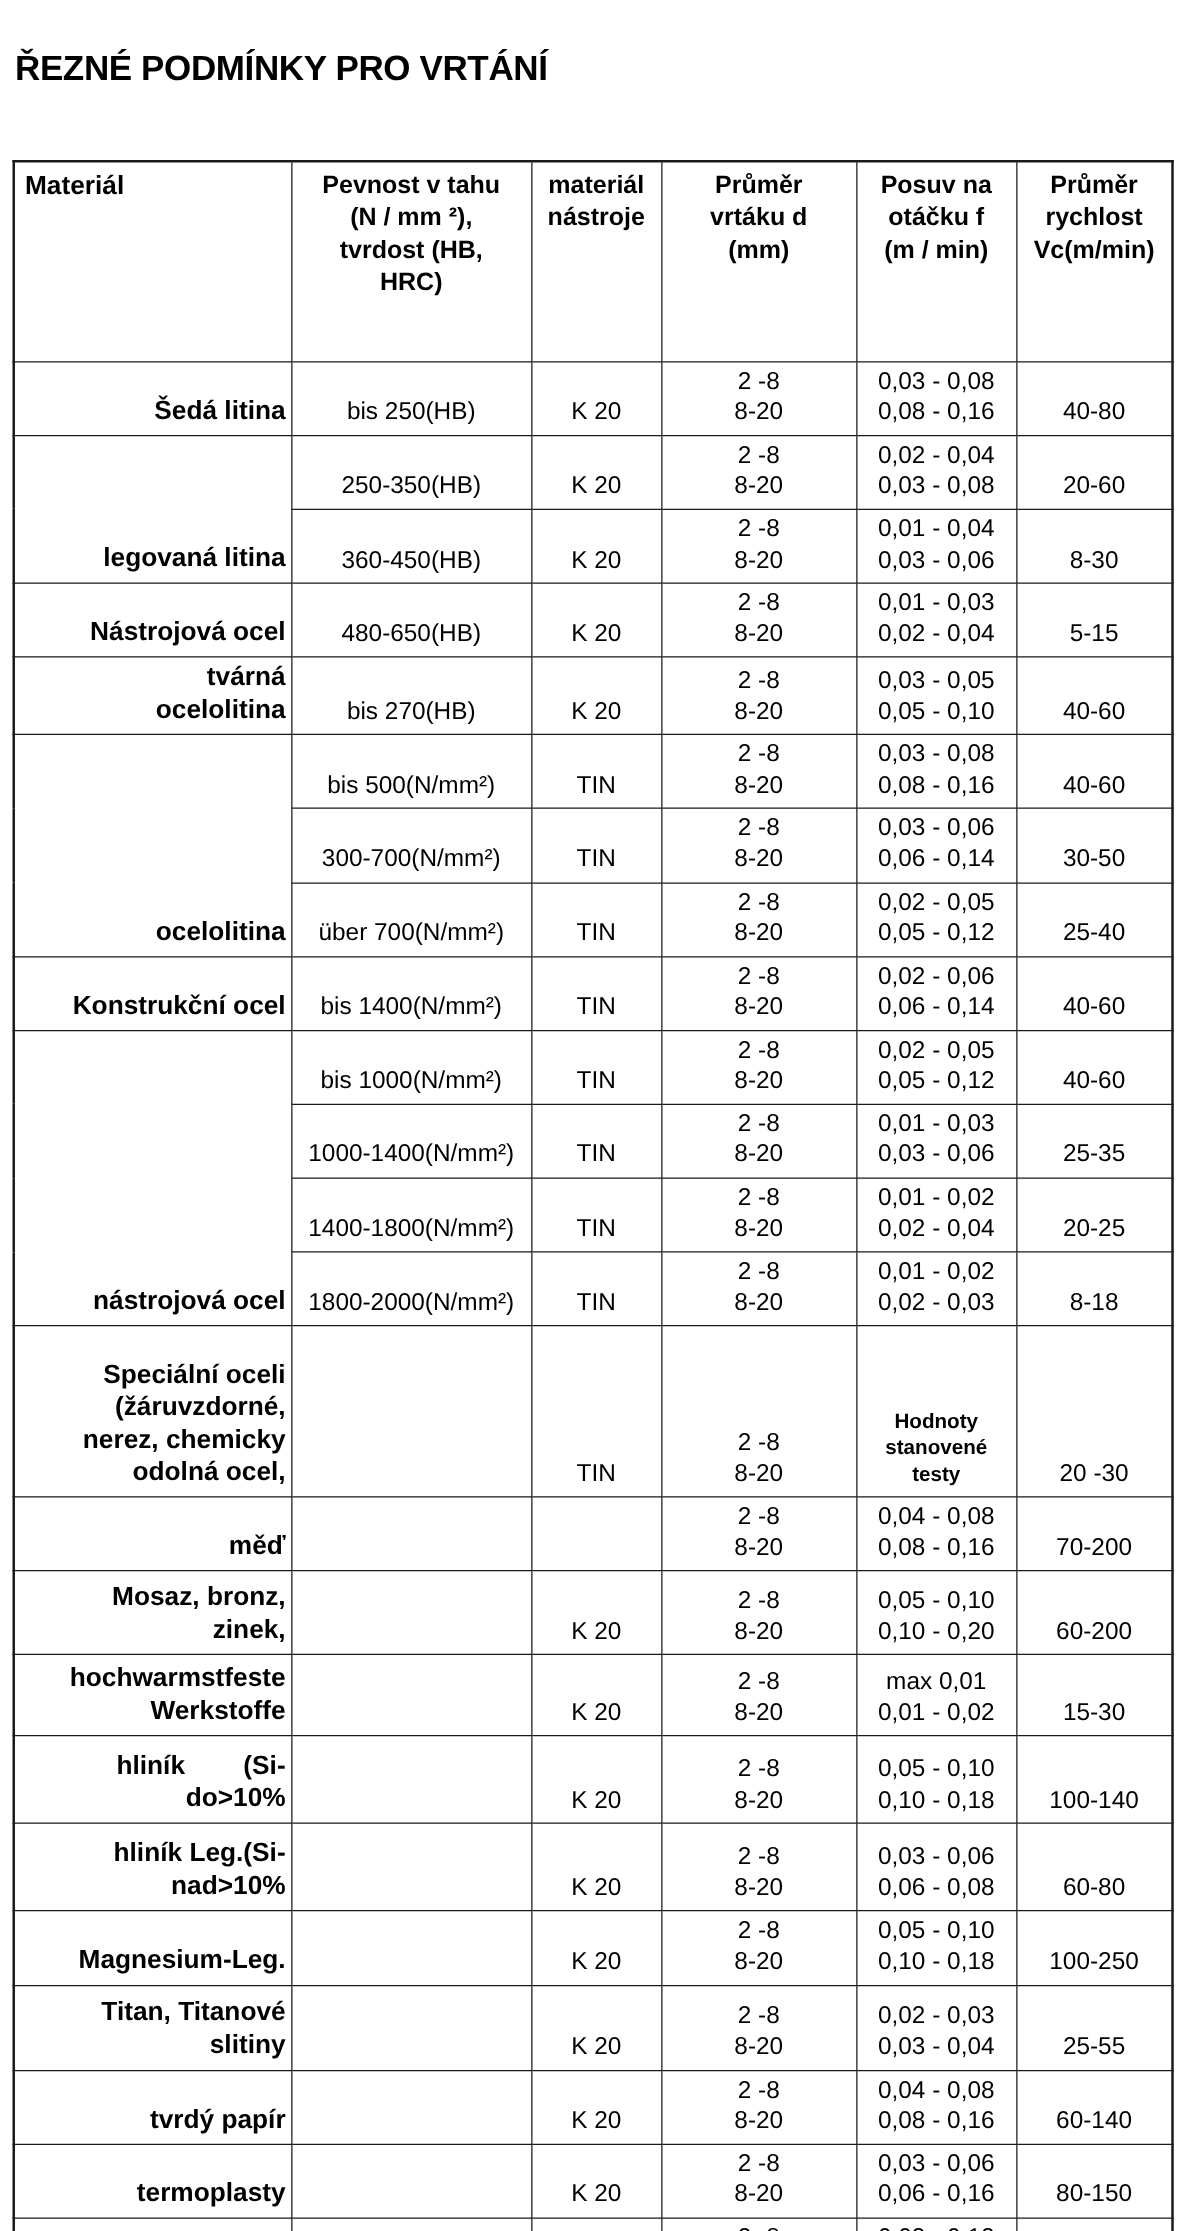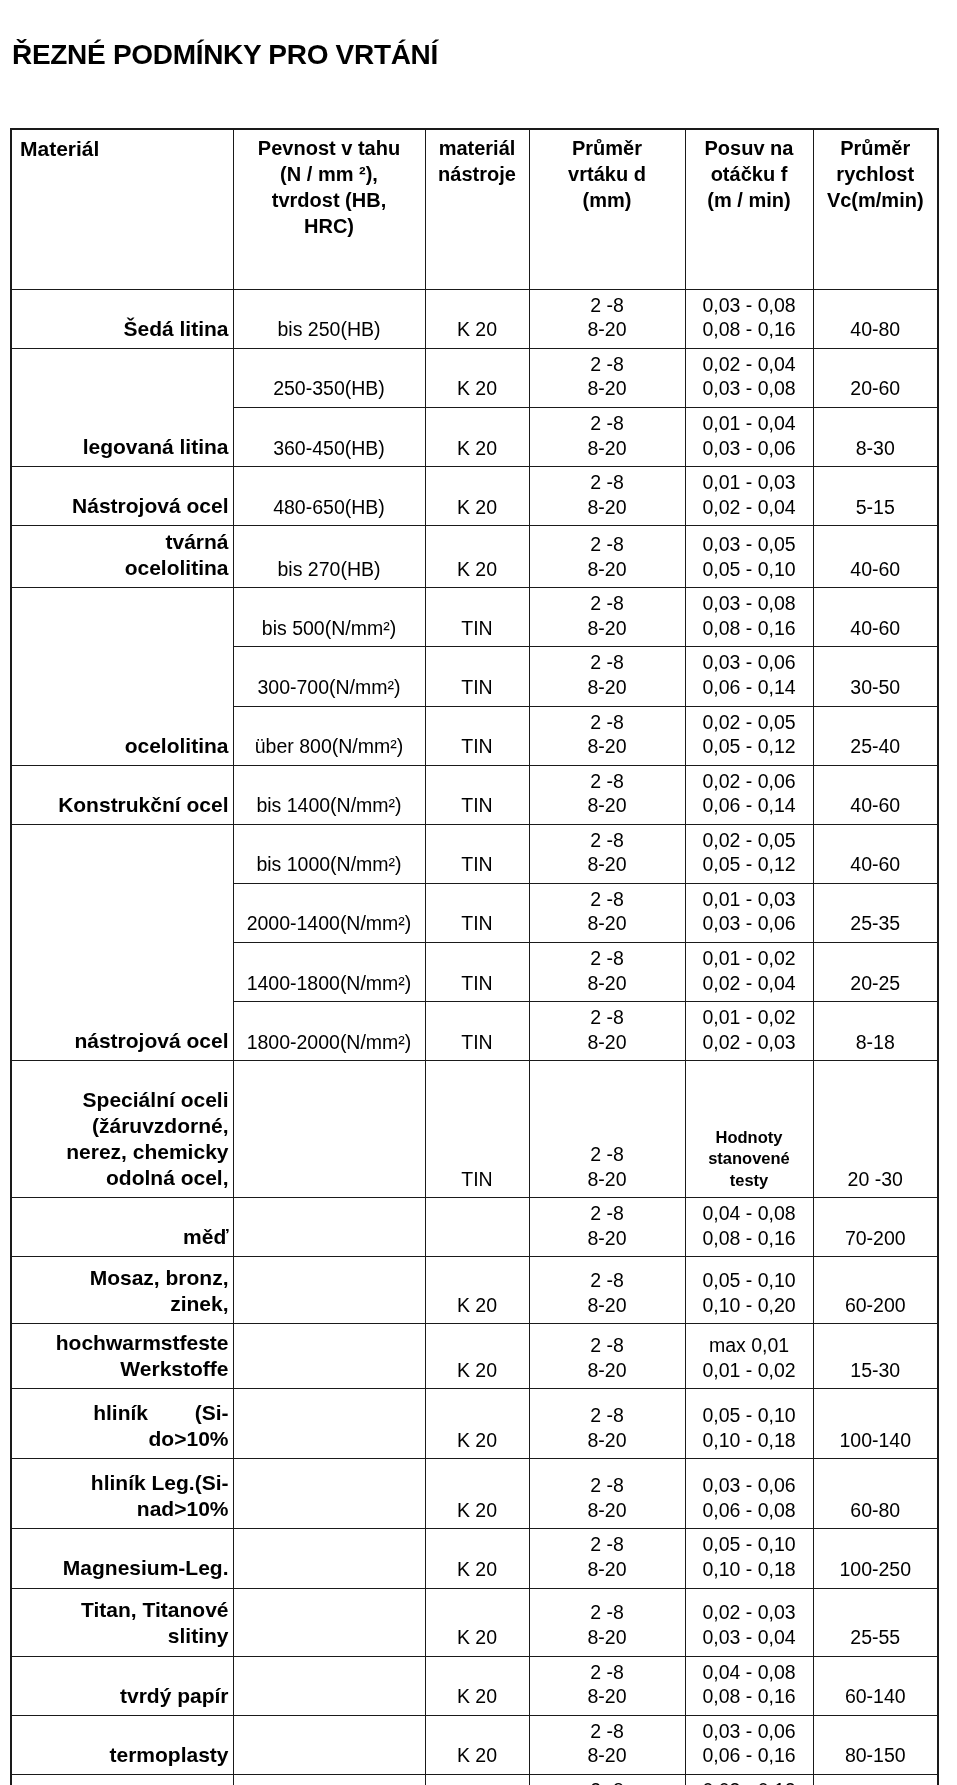--- a/index.html
+++ b/index.html
@@ -178,21 +178,21 @@
       <tr style="height:54px">
         <td class="c">300-700(N/mm²)</td>
         <td class="c">TIN</td>
         <td class="c">2 -8
 8-20</td>
         <td class="c">0,03 - 0,06
 0,06 - 0,14</td>
         <td class="c">30-50</td>
       </tr>
       <tr style="height:52px">
-        <td class="c">über 800(N/mm²)</td>
+        <td class="c">über 700(N/mm²)</td>
         <td class="c">TIN</td>
         <td class="c">2 -8
 8-20</td>
         <td class="c">0,02 - 0,05
 0,05 - 0,12</td>
         <td class="c">25-40</td>
       </tr>
       <tr style="height:54px">
         <td class="mat">Konstrukční ocel</td>
         <td class="c">bis 1400(N/mm²)</td>
@@ -207,21 +207,21 @@
         <td class="mat" rowspan="4">nástrojová ocel</td>
         <td class="c">bis 1000(N/mm²)</td>
         <td class="c">TIN</td>
         <td class="c">2 -8
 8-20</td>
         <td class="c">0,02 - 0,05
 0,05 - 0,12</td>
         <td class="c">40-60</td>
       </tr>
       <tr style="height:51px">
-        <td class="c">2000-1400(N/mm²)</td>
+        <td class="c">1000-1400(N/mm²)</td>
         <td class="c">TIN</td>
         <td class="c">2 -8
 8-20</td>
         <td class="c">0,01 - 0,03
 0,03 - 0,06</td>
         <td class="c">25-35</td>
       </tr>
       <tr style="height:56px">
         <td class="c">1400-1800(N/mm²)</td>
         <td class="c">TIN</td>

